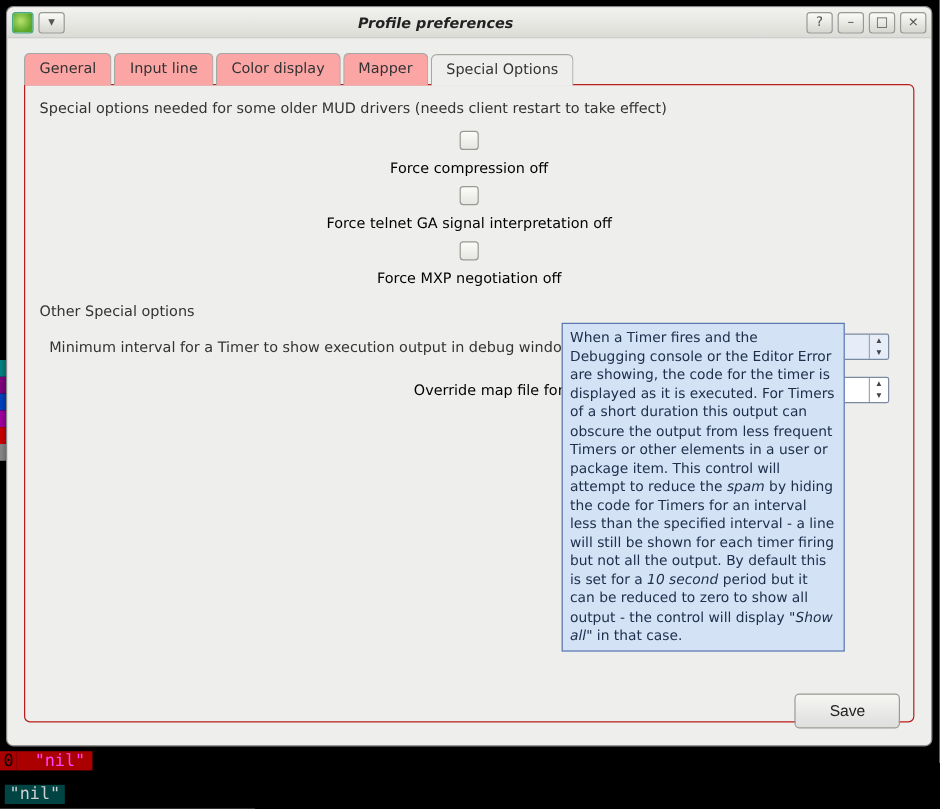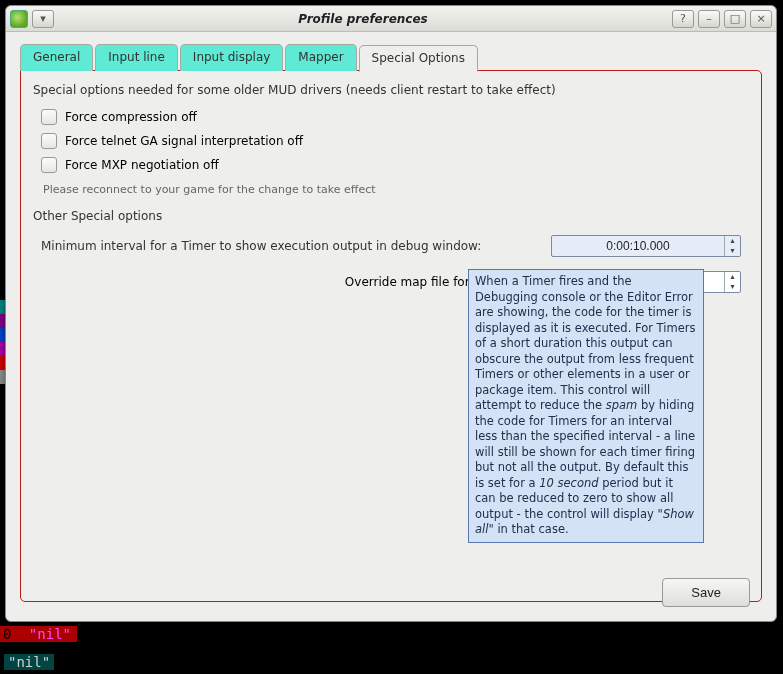--- a/index.html
+++ b/index.html
@@ -58,21 +58,21 @@
     display: flex;
     gap: 2px;
     position: relative;
     z-index: 2;
   }
   .tab {
     padding: 5px 12px 6px 12px;
     border: 1px solid #a8a8a3;
     border-bottom: none;
     border-radius: 5px 5px 0 0;
-    background: #5eead4;
+    background: #fca5a5;
     color: #333;
     cursor: pointer;
     font-size: 12px;
   }
   .tab.active {
     background: #eeeeec;
     border-bottom: 1px solid #eeeeec;
     position: relative;
     top: 1px;
   }
@@ -82,20 +82,21 @@
     background: #eeeeec;
     height: 532px;
     margin-top: -1px;
     padding: 10px 12px;
     position: relative;
   }
   .section-label { color: #333; margin: 2px 0 8px 0; }
   .check-row {
     display: flex; align-items: center; gap: 8px;
     padding: 4px 8px;
+    flex-direction: column;
   }
   .chk {
     width: 16px; height: 16px;
     border: 1px solid #9a9a94;
     border-radius: 3px;
     background: linear-gradient(#fbfbf9,#e6e6e2);
   }
   .note { color:#666; padding:6px 10px 4px 10px; font-size:11px; }
   .divider { height:1px; background:transparent; margin:6px 0 2px 0; }
   .row2 {
@@ -191,42 +192,41 @@
     <div class="tb-btn">?</div>
     <div class="tb-btn">–</div>
     <div class="tb-btn">□</div>
     <div class="tb-btn">×</div>
   </div>
 
   <div class="content-area">
     <div class="tabs">
       <div class="tab">General</div>
       <div class="tab">Input line</div>
-      <div class="tab">Input display</div>
+      <div class="tab">Color display</div>
       <div class="tab">Mapper</div>
       <div class="tab active">Special Options</div>
     </div>
 
     <div class="tab-pane">
       <div class="section-label">Special options needed for some older MUD drivers (needs client restart to take effect)</div>
 
       <div class="check-row">
         <div class="chk"></div>
         <span>Force compression off</span>
       </div>
       <div class="check-row">
         <div class="chk"></div>
         <span>Force telnet GA signal interpretation off</span>
       </div>
       <div class="check-row">
         <div class="chk"></div>
         <span>Force MXP negotiation off</span>
       </div>
 
-      <div class="note">Please reconnect to your game for the change to take effect</div>
 
       <div class="divider"></div>
       <div class="section-label">Other Special options</div>
 
       <div class="row2">
         <span class="lbl">Minimum interval for a Timer to show execution output in debug window:</span>
         <span class="spacer"></span>
         <div class="spinbox">
           <input type="text" value="0:00:10.000" style="">
           <div class="spin-btns">

